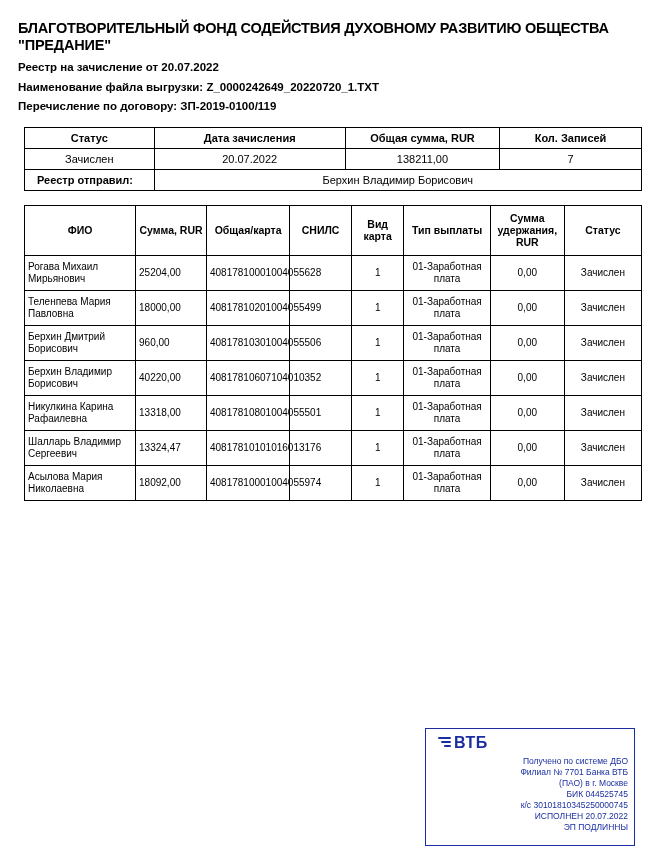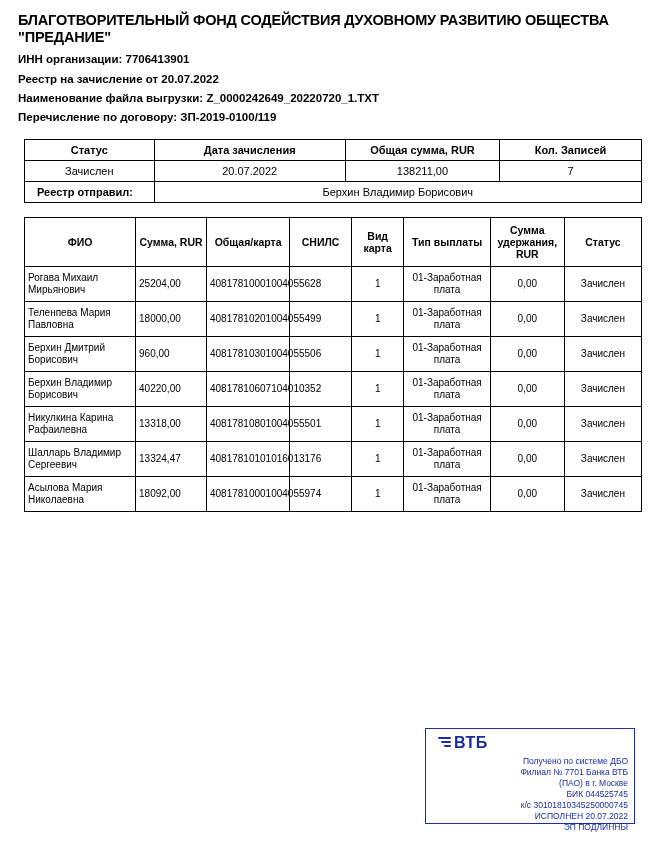--- a/index.html
+++ b/index.html
@@ -18,21 +18,21 @@
   .page {
     padding: 12px 18px 0 18px;
     box-sizing: border-box;
     width: 659px;
   }
   .org-title {
     font-size: 14.5px;
     font-weight: bold;
     line-height: 1.18;
     letter-spacing: -0.2px;
-    margin: 0 0 6px 0;
+    margin: 8px 0 6px 0;
   }
   .meta-line {
     font-size: 11.5px;
     font-weight: bold;
     margin: 0 0 5px 0;
     line-height: 1.25;
   }
   .meta-line .val {
     font-weight: bold;
   }
@@ -94,21 +94,21 @@
   .detail td.num {
     text-align: left;
   }
 
   
   .stamp {
     position: absolute;
     left: 425px;
     top: 728px;
     width: 210px;
-    height: 96px;
+    height: 118px;
     border: 1px solid #1b2ea0;
     box-sizing: border-box;
     padding: 5px 6px 0 6px;
   }
   .stamp .logo {
     display: flex;
     align-items: center;
     gap: 3px;
     margin-bottom: 4px;
     margin-left: 6px;
@@ -140,24 +140,20 @@
     line-height: 1.3;
   }
 </style>
 </head>
 <body>
 
 <div class="page">
 
   <div class="org-title">БЛАГОТВОРИТЕЛЬНЫЙ ФОНД СОДЕЙСТВИЯ ДУХОВНОМУ РАЗВИТИЮ ОБЩЕСТВА "ПРЕДАНИЕ"</div>
 
-  <div class="meta-line">
-    <span>ИНН организации:</span>
-    <span class="val">7706413901</span>
-  </div>
 
   <div class="meta-line">Реестр на зачисление от 20.07.2022</div>
 
   <div class="meta-line">
     <span>Наименование файла выгрузки:</span>
     <span class="val">Z_0000242649_20220720_1.TXT</span>
   </div>
 
   <div class="meta-line">
     <span>Перечисление по договору:</span>

